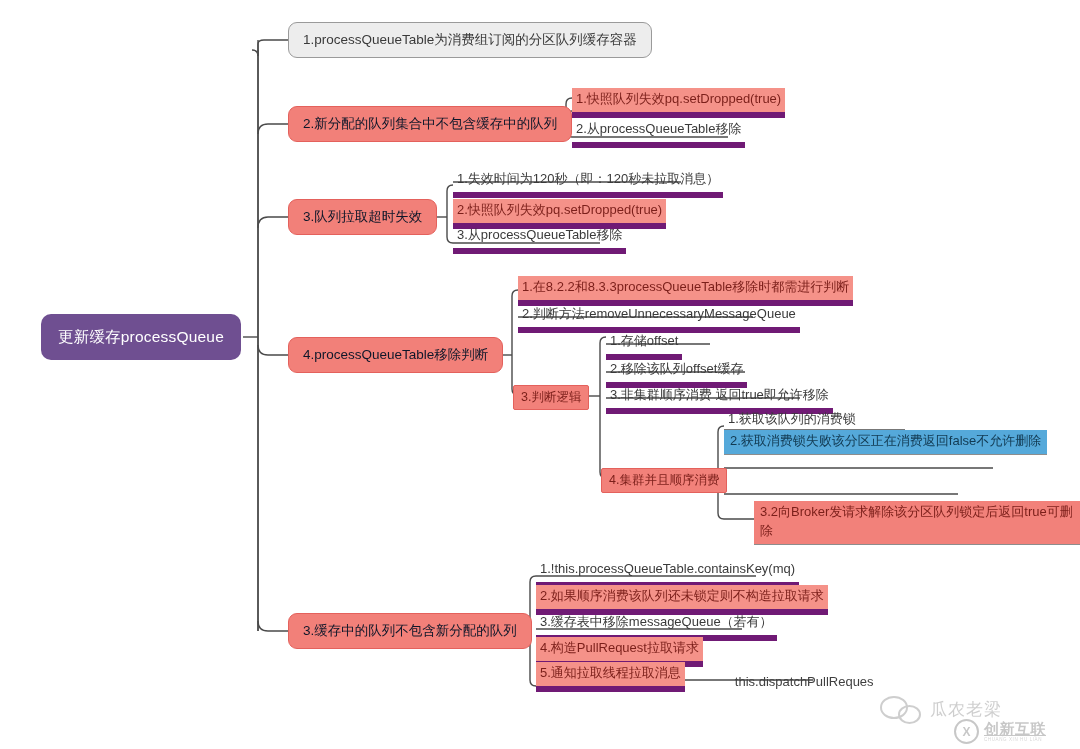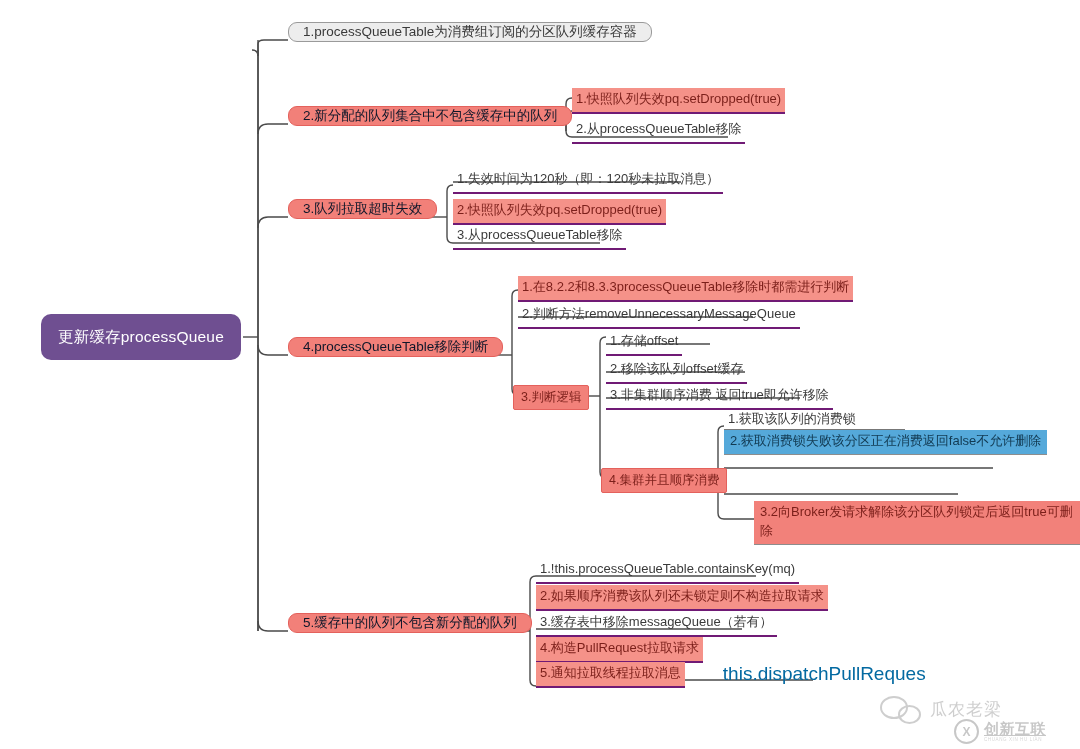--- a/index.html
+++ b/index.html
@@ -48,40 +48,40 @@
     height: 44px;
     font-size: 15.5px;
     letter-spacing: .2px;
     box-shadow: 0 0 0 1px #6F4F91;
   }
 
   
   .l1-node {
     border-radius: 9px;
     padding: 0 14px;
-    height: 20px;
+    height: 36px;
     font-size: 13.5px;
   }
   .l1-plain {
     background: #EDEDED;
     border: 1px solid #9a9a9a;
     color: #3a3a3a;
   }
   .l1-salmon {
     background: #F28079;
     border: 1px solid #E4615C;
     color: #0f172a;
   }
 
   
   .leaf {
     font-size: 13px;
     color: #3a3a3a;
     padding: 2px 4px 3px 4px;
-    border-bottom: 2px solid #701a75;
+    border-bottom: 6px solid #701a75;
     line-height: 1.45;
     display: block;
   }
   .leaf.two-line {
     white-space: pre;
     line-height: 1.35;
   }
 
   
   .hl-salmon {
@@ -102,23 +102,23 @@
     padding-left: 6px;
     padding-right: 6px;
   }
 
   .leaf-wrap {
     position: absolute;
     display: flex;
     align-items: flex-end;
   }
   .leaf-suffix {
-    font-size: 19px;
-    color: #0369a1;
-    margin-left: 38px;
+    font-size: 13px;
+    color: #404040;
+    margin-left: 50px;
     padding-bottom: 3px;
   }
 
   
   .chip {
     background: #F2817A;
     border: 1px solid #E4615C;
     color: #7B1F1A;
     font-size: 12.5px;
     padding: 3px 7px;
@@ -325,21 +325,21 @@
 *  pq.getLockConsume().tryLock</span>
   </div>
   <div class="leaf-wrap" style="left:724px; top:430px;">
     <span class="leaf hl-blue">2.获取消费锁失败该分区正在消费返回false不允许删除</span>
   </div>
   <div class="leaf-wrap" style="left:724px; top:501px;padding-left:30px;">
     <span class="leaf hl-salmon">3.2向Broker发请求解除该分区队列锁定后返回true可删除</span>
   </div>
 
   <div class="node l1-node l1-salmon" style="left:288px; top:613px;">
-    <span>5.缓存中的队列不包含新分配的队列</span>
+    <span>3.缓存中的队列不包含新分配的队列</span>
   </div>
   <div class="leaf-wrap" style="left:536px; top:558px;">
     <span class="leaf">1.!this.processQueueTable.containsKey(mq)</span>
   </div>
   <div class="leaf-wrap" style="left:536px; top:585px;">
     <span class="leaf hl-salmon-light">2.如果顺序消费该队列还未锁定则不构造拉取请求</span>
   </div>
   <div class="leaf-wrap" style="left:536px; top:611px;">
     <span class="leaf">3.缓存表中移除messageQueue（若有）</span>
   </div>

